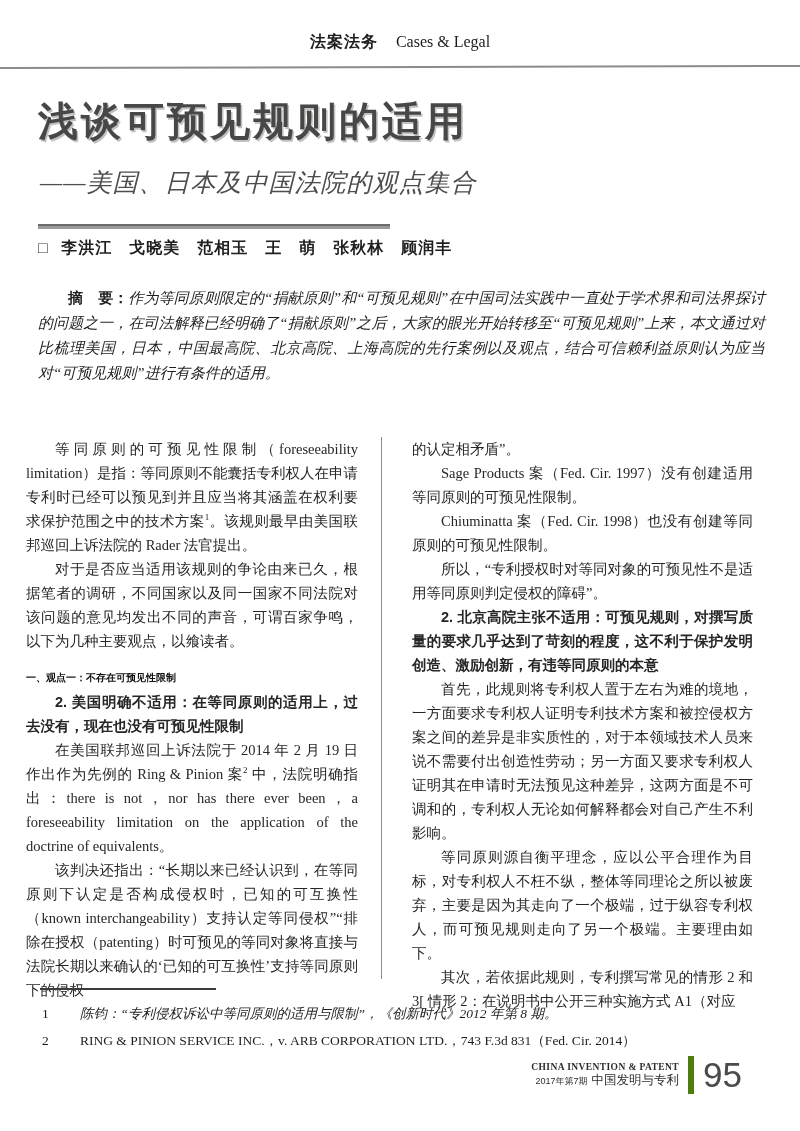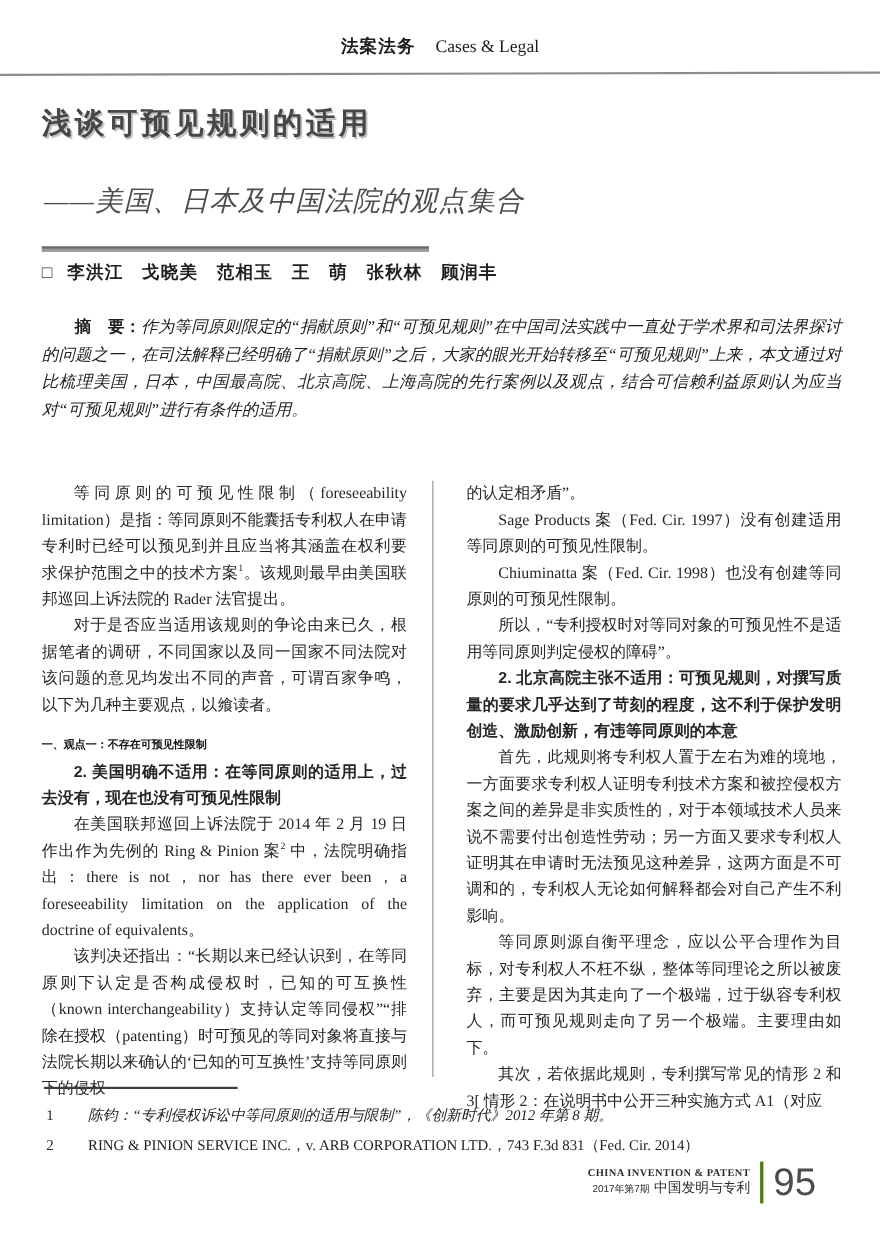--- a/index.html
+++ b/index.html
@@ -8,35 +8,35 @@
     background:linear-gradient(90deg,#edecе8 0%,#f7f6f2 3%,#f8f7f3 50%,#f6f5f1 97%,#f0efeb 100%);
     background-color:#ffffff;
     font-family:"Liberation Serif","DejaVu Serif",serif;color:#262626;
   }
   
   .header{position:absolute;top:32px;left:0;width:100%;text-align:center;font-size:16px;color:#1d1d1d;}
   .header .cn{font-family:"Liberation Sans","DejaVu Sans",sans-serif;font-weight:bold;letter-spacing:1px;}
   .header .en{margin-left:14px;}
   .header-rule{position:absolute;top:66px;left:0;width:800px;height:2px;background:#8c8c8c;transform:rotate(-0.15deg);}
   
-  .title{position:absolute;left:38px;top:94px;margin:0;font-size:27px;font-weight:bold;color:#474747;
+  .title{position:absolute;left:38px;top:94px;margin:0;font-size:40px;font-weight:bold;color:#474747;
          letter-spacing:3px;text-shadow:1.5px 1.5px 0 #c2c1bd;}
   .subtitle{position:absolute;left:40px;top:166px;font-size:25px;color:#4d4d4d;font-style:italic;letter-spacing:1px;}
   .author-bar{position:absolute;left:38px;top:224px;width:352px;height:3px;background:#9a9a9a;border-top:2px solid #6b6b6b;}
   .authors{position:absolute;left:38px;top:238px;font-family:"Liberation Sans","DejaVu Sans",sans-serif;
            font-weight:bold;font-size:16px;color:#1f1f1f;letter-spacing:1px;}
   .author-box{font-weight:normal;margin-right:7px;color:#3a3a3a;}
   
   .abstract{position:absolute;left:38px;top:285px;width:727px;font-size:15px;line-height:25px;color:#1e1e1e;}
   .abstract p{margin:0;text-align:justify;text-indent:2em;}
   .abstract .kaiti{font-style:italic;}
   .abs-label{font-style:normal;font-family:"Liberation Sans","DejaVu Sans",sans-serif;font-weight:bold;}
   .keywords-line{margin-top:5px !important;}
   
-  .columns{position:absolute;left:38px;top:437px;width:727px;height:542px;display:flex;gap:13px;}
+  .columns{position:absolute;left:26px;top:437px;width:727px;height:542px;display:flex;gap:13px;}
   .col-left{width:332px;}
   .col-divider{width:1px;background:#8f8f8f;margin-left:10px;height:542px;}
   .col-right{flex:1;margin-left:17px;}
   .body-p{margin:0;font-size:14.5px;line-height:24px;text-align:justify;text-indent:2em;}
   .noindent{text-indent:0;}
   .bold-p{font-family:"Liberation Sans","DejaVu Sans",sans-serif;font-weight:bold;font-size:14.5px;}
   .sec-h{margin:13px 0 0 0;font-family:"Liberation Sans","DejaVu Sans",sans-serif;font-size:10px;
          font-weight:bold;line-height:24px;color:#111;}
   sup{font-size:9px;line-height:0;}
   
@@ -44,21 +44,21 @@
   .footnotes{position:absolute;left:42px;top:1000px;width:724px;font-size:13.5px;line-height:27px;color:#1e1e1e;}
   .fn{display:flex;}
   .fn-num{width:38px;flex:none;}
   .fn-kaiti{font-style:italic;}
   
   .footer{position:absolute;right:58px;top:1056px;display:flex;align-items:center;}
   .footer-journal{text-align:right;margin-right:9px;}
   .journal-en{font-size:9.5px;letter-spacing:0.4px;color:#2c2c2c;font-weight:bold;}
   .journal-cn-line{font-size:12.5px;color:#2c2c2c;font-family:"Liberation Sans","DejaVu Sans",sans-serif;}
   .issue{font-size:9px;font-weight:normal;margin-right:4px;}
-  .footer-page{border-left:3px solid #4d7c0f;padding-left:9px;font-size:35px;color:#4b4b4b;
+  .footer-page{border-left:6px solid #4d7c0f;padding-left:9px;font-size:35px;color:#4b4b4b;
                font-family:"Liberation Sans","DejaVu Sans",sans-serif;line-height:38px;}
 </style>
 </head>
 <body>
 
 <div class="page">
 
   <div class="header">
     <span class="cn">法案法务</span>
     <span class="en">Cases &amp; Legal</span>

